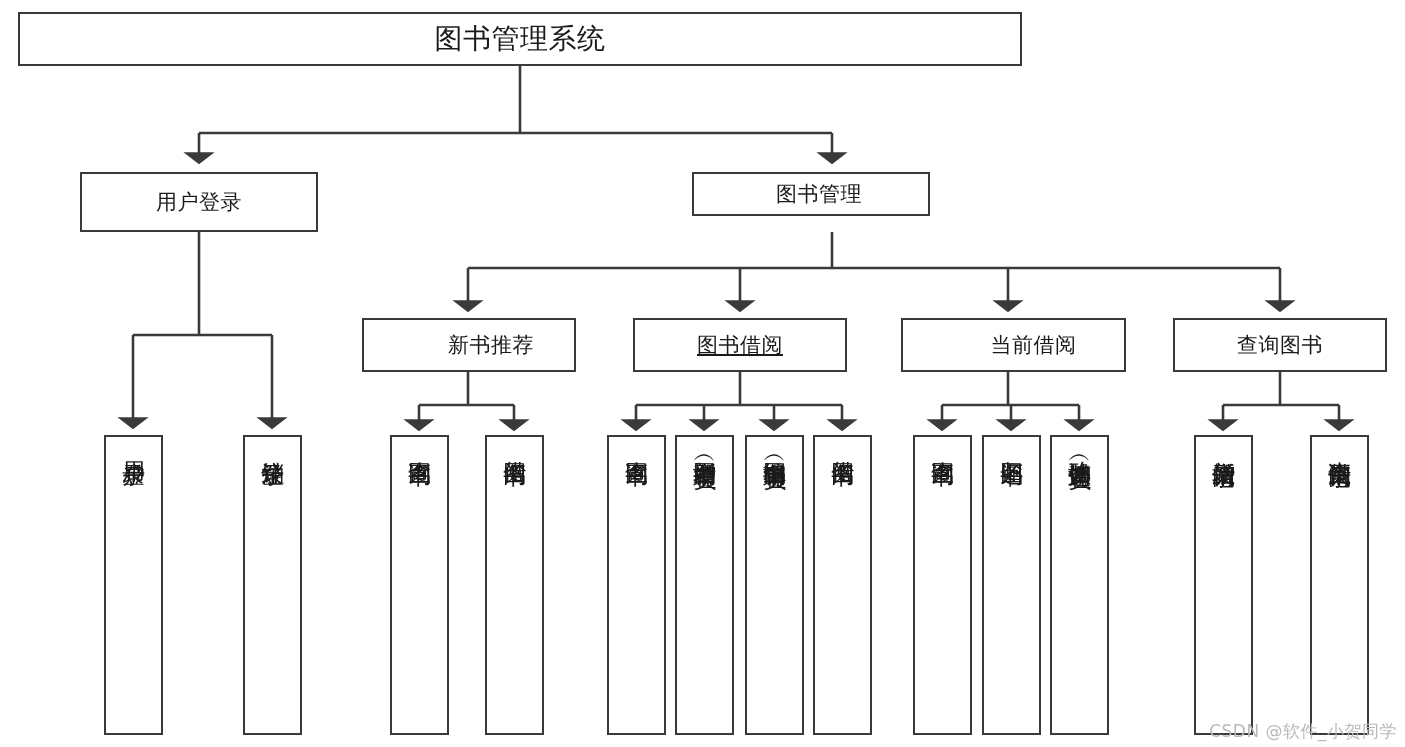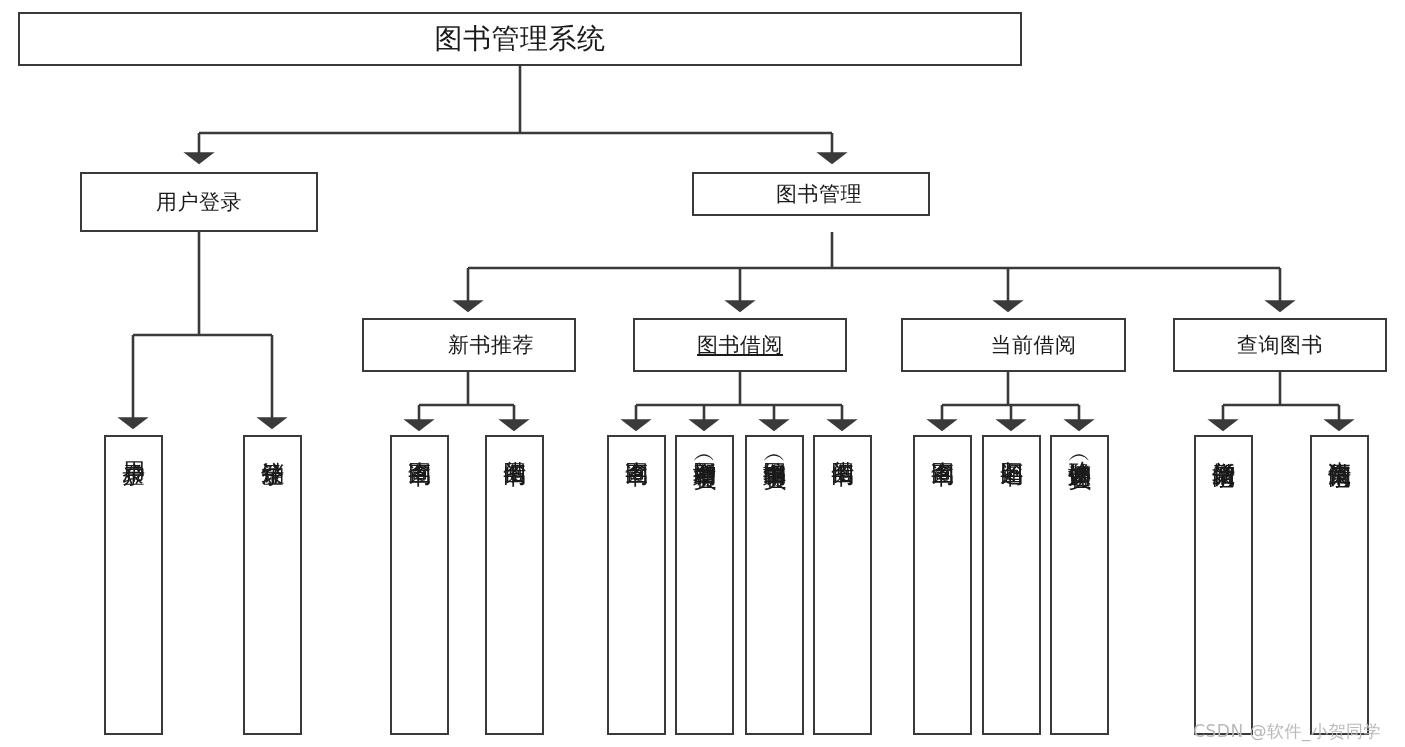--- a/index.html
+++ b/index.html
@@ -55,21 +55,21 @@
   .node.vert .lbl {
     writing-mode: vertical-rl;
     text-orientation: upright;
     font-size: 23px;
     line-height: 1.1;
     letter-spacing: 1px;
     white-space: nowrap;
   }
   .watermark {
     position: absolute;
-    right: 24px;
+    right: 8px;
     bottom: 4px;
     font-size: 17px;
     color: #b9b9b9;
     white-space: nowrap;
     letter-spacing: 0.5px;
   }
 </style>
 </head>
 <body>
 

